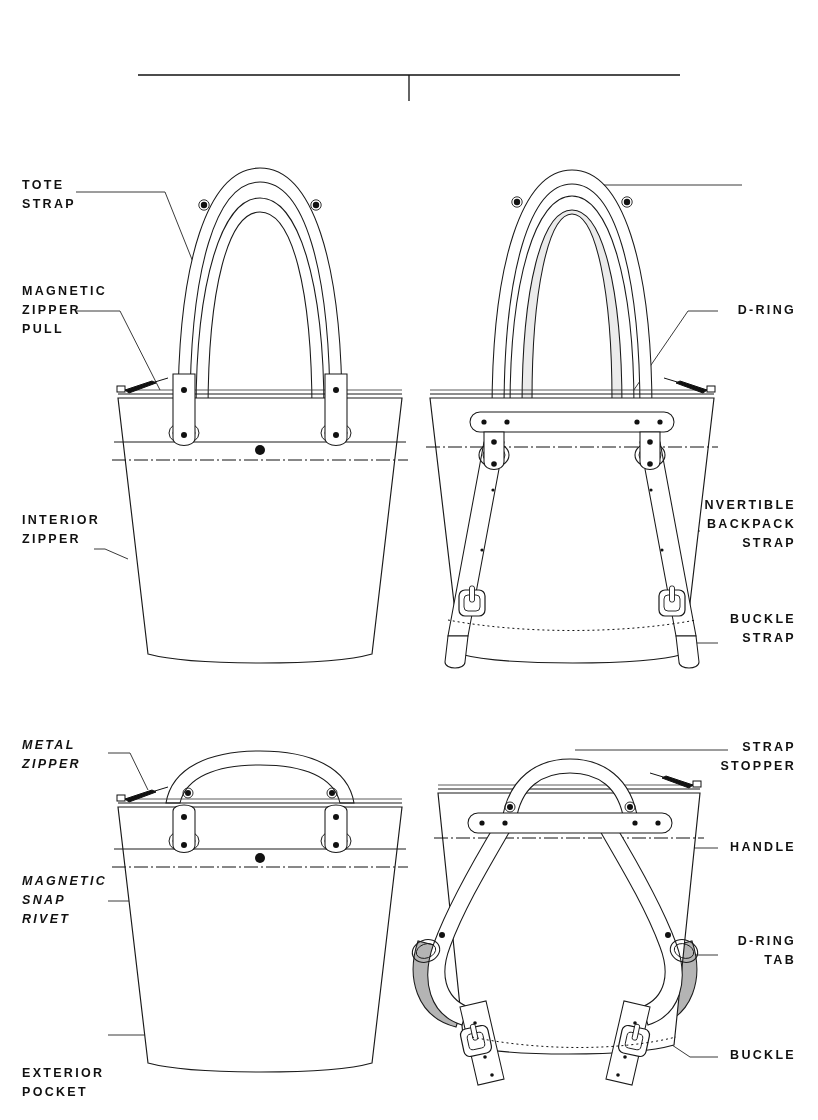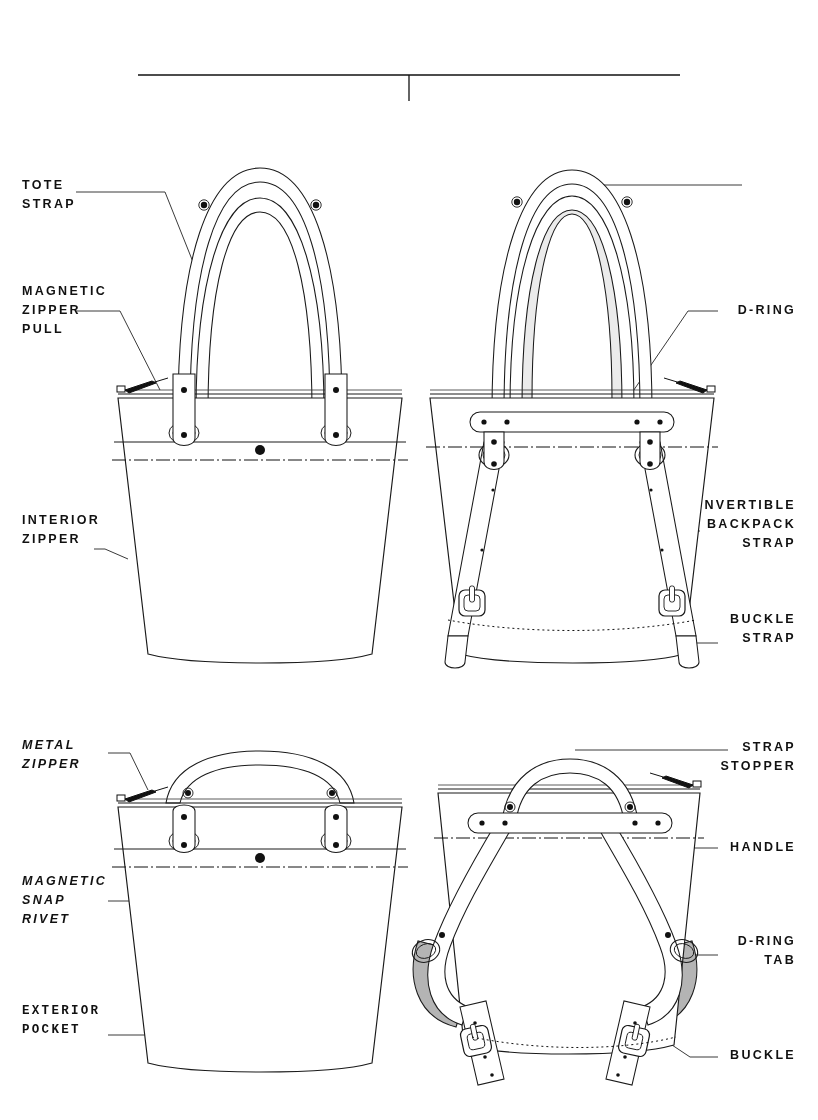--- a/index.html
+++ b/index.html
@@ -80,21 +80,21 @@
 BACKPACK
 STRAP</div>
   <div class="lbl right" style="right:22px;top:610px;width:200px;">BUCKLE
 STRAP</div>
 
   <div class="lbl left" style="left:22px;top:736px;font-style:italic;">METAL
 ZIPPER</div>
   <div class="lbl left" style="left:22px;top:872px;font-style:italic;">MAGNETIC
 SNAP
 RIVET</div>
-  <div class="lbl left" style="left:22px;top:1002px;font-family:Liberation Mono, monospace;">EXTERIOR
+  <div class="lbl left" style="left:22px;top:1064px;">EXTERIOR
 POCKET</div>
 
   <div class="lbl right" style="right:22px;top:738px;width:200px;">STRAP
 STOPPER</div>
   <div class="lbl right" style="right:22px;top:838px;width:200px;">HANDLE</div>
   <div class="lbl right" style="right:22px;top:932px;width:200px;">D-RING
 TAB</div>
   <div class="lbl right" style="right:22px;top:1046px;width:200px;">BUCKLE</div>
 
   <div class="art" style="left:0;top:0;">

